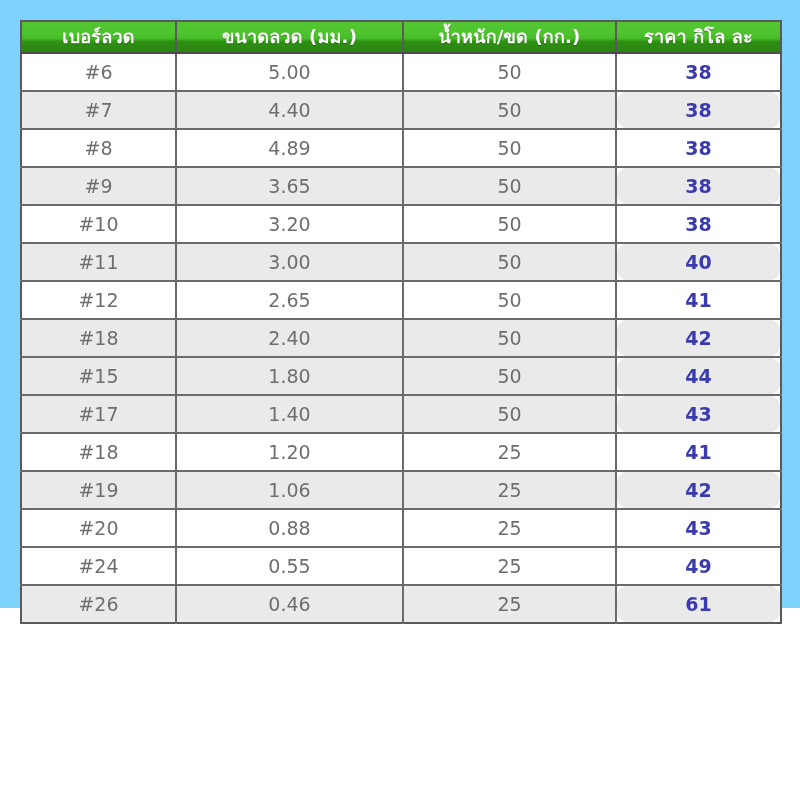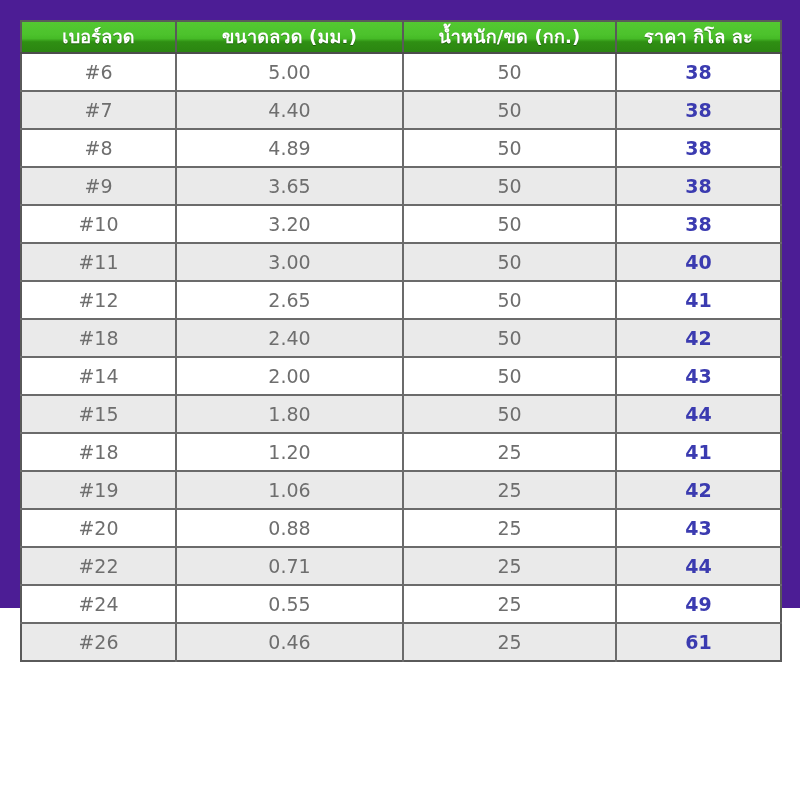--- a/index.html
+++ b/index.html
@@ -12,21 +12,21 @@
     height: 800px;
     background: #ffffff;
     font-family: "DejaVu Sans", "Liberation Sans", sans-serif;
     overflow: hidden;
   }
 
   #page {
     position: relative;
     width: 800px;
     height: 608px;
-    background: #4c1d95;
+    background: #7dd3fc;
   }
 
   
   #price-table-wrap {
     position: absolute;
     left: 20px;
     top: 20px;
     width: 760px;
   }
 
@@ -74,21 +74,21 @@
     padding: 0 4px;
     box-sizing: border-box;
     text-align: center;
     vertical-align: middle;
     font-size: 19px;
     color: #6e6e6e;
     border-right: 2px solid #6b6b6b;
     border-bottom: 2px solid #6b6b6b;
     background: #ffffff;
   }
-  tbody td:last-child { border-right: none; }
+  tbody td:last-child { border-right: none; border-radius: 14px; }
   tbody tr:last-child td { border-bottom: none; }
 
   tbody tr.alt td { background: #eaeaea; }
 
   tbody td.price-cell {
     color: #3b3bb0;
     font-weight: bold;
   }
 </style>
 </head>
@@ -154,55 +154,49 @@
             <td>2.65</td>
             <td>50</td>
             <td class="price-cell">41</td>
           </tr>
           <tr class="alt">
             <td>#18</td>
             <td>2.40</td>
             <td>50</td>
             <td class="price-cell">42</td>
           </tr>
-          <tr>
-            <td>#14</td>
-            <td>2.00</td>
-            <td>50</td>
-            <td class="price-cell">43</td>
-          </tr>
           <tr class="alt">
             <td>#15</td>
             <td>1.80</td>
             <td>50</td>
             <td class="price-cell">44</td>
           </tr>
+          <tr class="alt">
+            <td>#17</td>
+            <td>1.40</td>
+            <td>50</td>
+            <td class="price-cell">43</td>
+          </tr>
           <tr>
             <td>#18</td>
             <td>1.20</td>
             <td>25</td>
             <td class="price-cell">41</td>
           </tr>
           <tr class="alt">
             <td>#19</td>
             <td>1.06</td>
             <td>25</td>
             <td class="price-cell">42</td>
           </tr>
           <tr>
             <td>#20</td>
             <td>0.88</td>
             <td>25</td>
             <td class="price-cell">43</td>
-          </tr>
-          <tr class="alt">
-            <td>#22</td>
-            <td>0.71</td>
-            <td>25</td>
-            <td class="price-cell">44</td>
           </tr>
           <tr>
             <td>#24</td>
             <td>0.55</td>
             <td>25</td>
             <td class="price-cell">49</td>
           </tr>
           <tr class="alt">
             <td>#26</td>
             <td>0.46</td>

